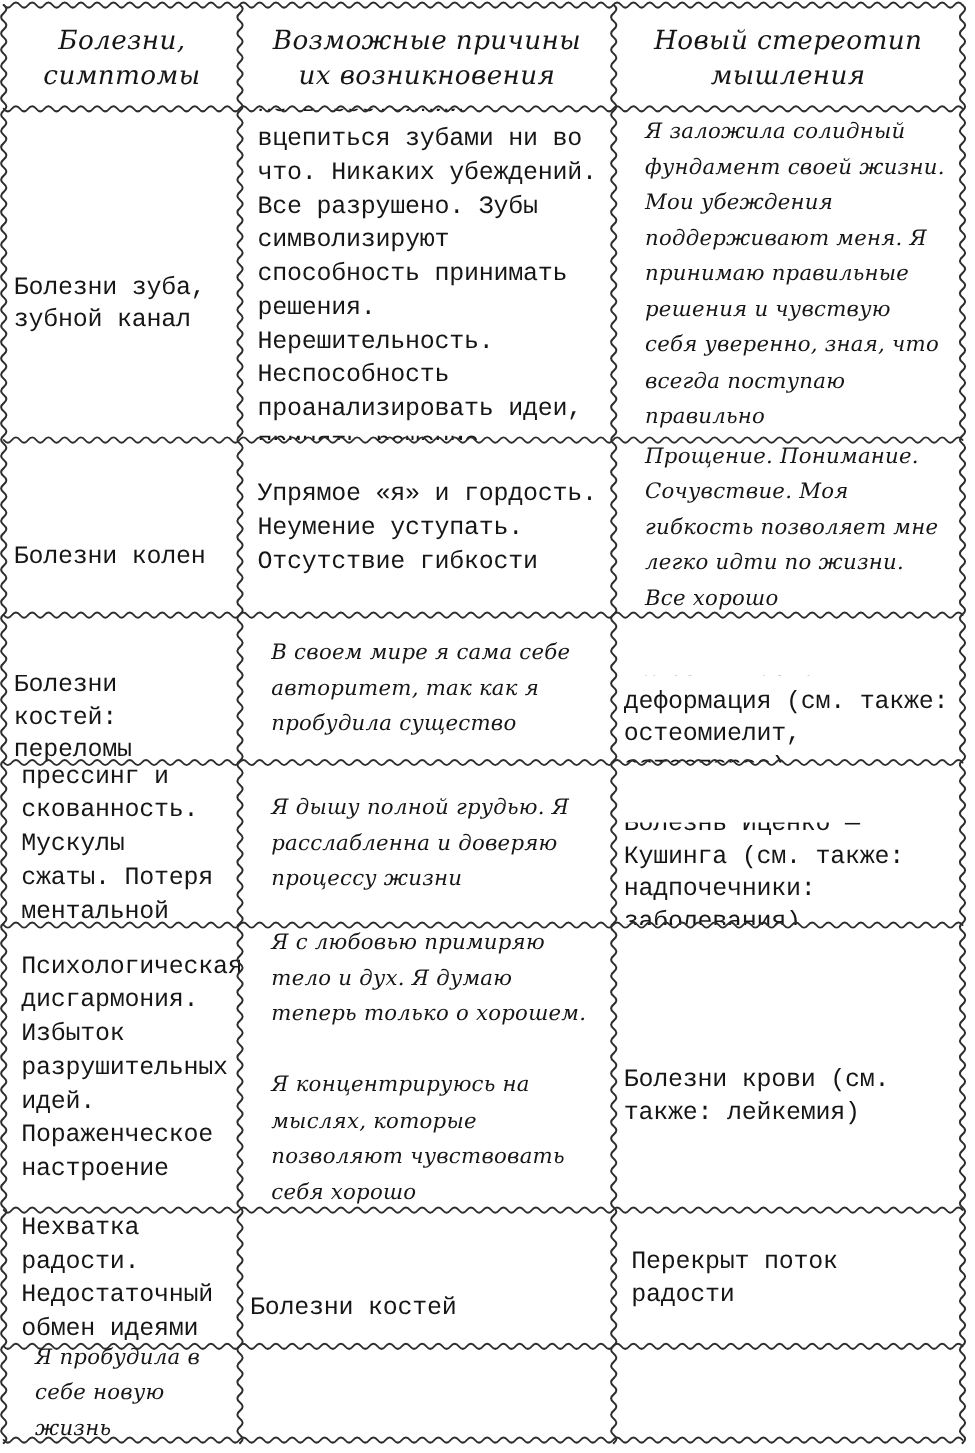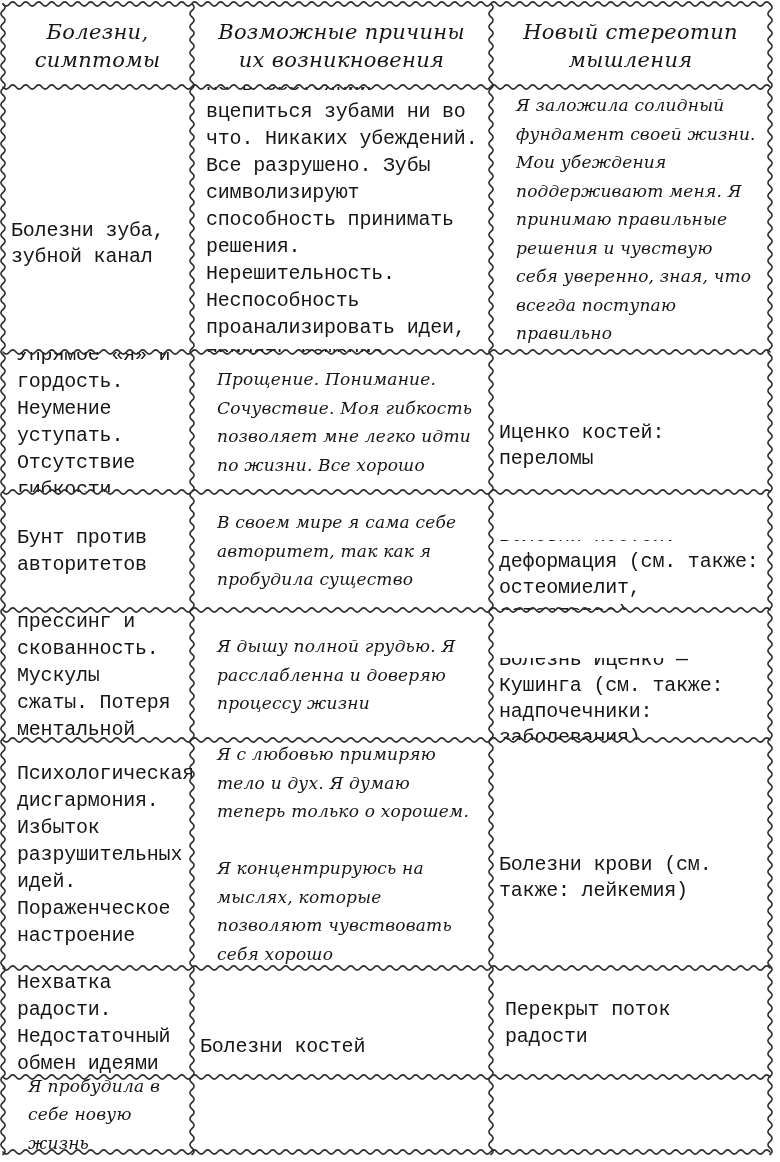--- a/index.html
+++ b/index.html
@@ -53,25 +53,25 @@
 симптомы</div>
     <div class="cell hdr">Возможные причины
 их возникновения</div>
     <div class="cell hdr">Новый стереотип
 мышления</div>
 
     <div class="cell c1">Болезни зуба, зубной канал</div>
     <div class="cell c2">Не в состоянии вцепиться зубами ни во что. Никаких убеждений. Все разрушено. Зубы символизируют способность принимать решения. Нерешительность. Неспособность проанализировать идеи, принять решение</div>
     <div class="cell c3">Я заложила солидный фундамент своей жизни. Мои убеждения поддерживают меня. Я принимаю правильные решения и чувствую себя уверенно, зная, что всегда поступаю правильно</div>
 
+    <div class="cell c1">Болезни колен</div>
     <div class="cell c2">Упрямое «я» и гордость. Неумение уступать. Отсутствие гибкости</div>
     <div class="cell c3">Прощение. Понимание. Сочувствие. Моя гибкость позволяет мне легко идти по жизни. Все хорошо</div>
 
-    <div class="cell c1">Иценко костей: переломы</div>
-    <div class="cell c2">Бунт против авторитетов</div>
+    <div class="cell c1">Болезни костей: переломы</div>
     <div class="cell c3">В своем мире я сама себе авторитет, так как я пробудила существо</div>
 
     <div class="cell c1">Болезни костей: деформация (см. также: остеомиелит, остеопороз)</div>
     <div class="cell c2">Ментальный прессинг и скованность. Мускулы сжаты. Потеря ментальной мобильности</div>
     <div class="cell c3">Я дышу полной грудью. Я расслабленна и доверяю процессу жизни</div>
 
     <div class="cell c1">Болезнь Иценко — Кушинга (см. также: надпочечники: заболевания)</div>
     <div class="cell c2">Психологическая дисгармония. Избыток разрушительных идей. Пораженческое настроение</div>
     <div class="cell c3">Я с любовью примиряю тело и дух. Я думаю теперь только о хорошем.
 

